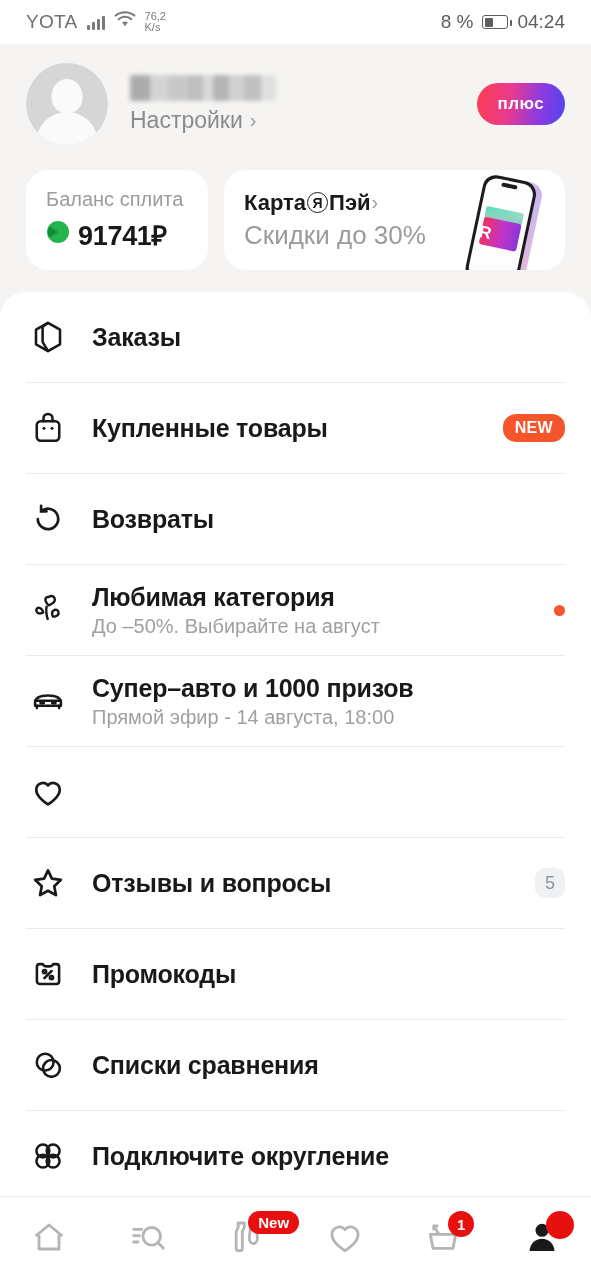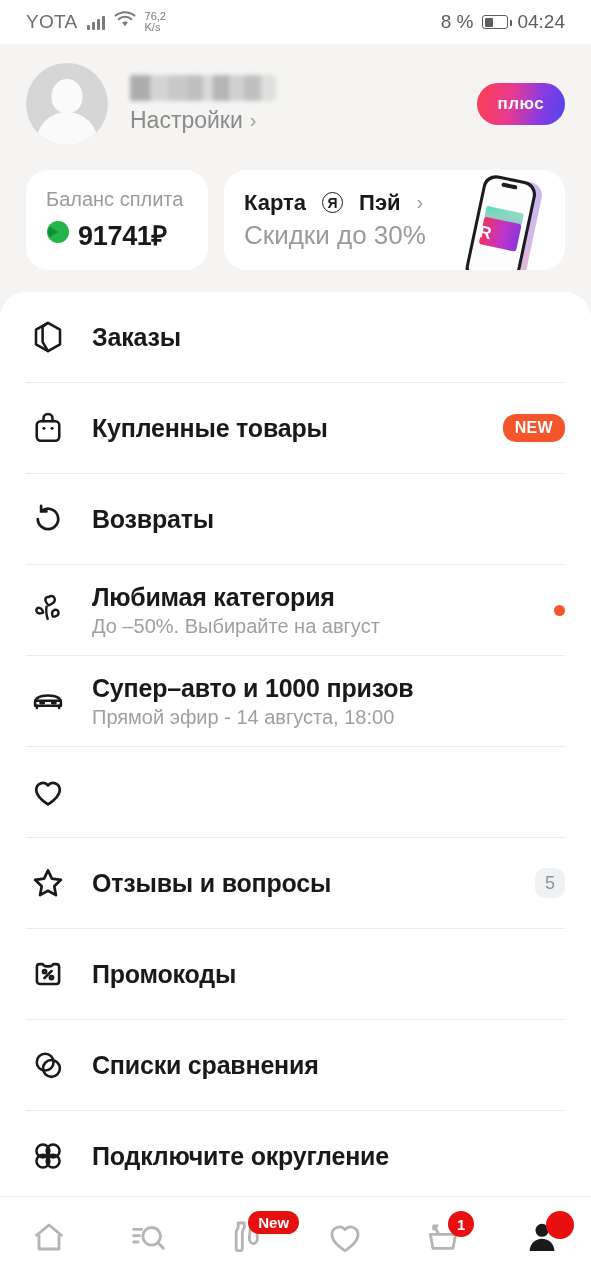--- a/index.html
+++ b/index.html
@@ -79,21 +79,21 @@
     background:#fff; border-radius:22px; padding:18px 20px;
     display:flex; flex-direction:column; justify-content:center;
   }
   .card-split { width:182px; height:100px; }
   .split-label { font-size:20px; color:#9b9b9b; margin-bottom:5px; }
   .split-amt { display:flex; align-items:center; gap:8px; }
   .split-amt .val { font-size:27px; font-weight:700; color:#18191b; letter-spacing:-.3px; }
   .card-pay { flex:1; height:100px; position:relative; overflow:hidden; padding-right:0; }
   .pay-title {
     font-size:22px; font-weight:700; color:#18191b;
-    display:flex; align-items:center; gap:16px;
+    display:flex; align-items:center; gap:1px;
   }
   .ya-mark {
     width:21px; height:21px; border:1.8px solid #18191b; border-radius:50%;
     display:inline-flex; align-items:center; justify-content:center;
     font-size:14px; font-weight:700; line-height:1;
   }
   .pay-sub { font-size:26px; color:#9b9b9b; margin-top:4px; }
   .pay-art { position:absolute; right:12px; top:4px; width:96px; height:104px; }
 
   

